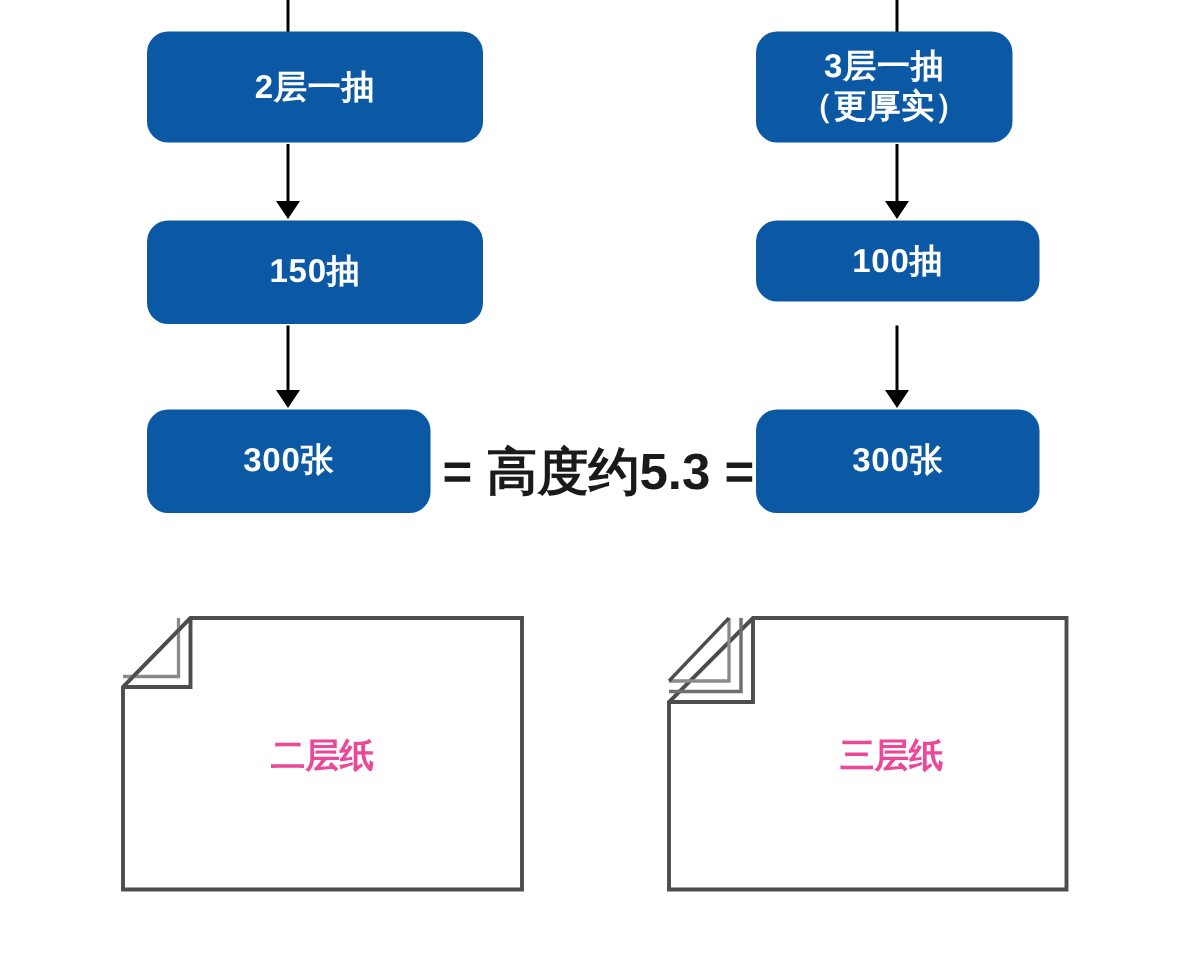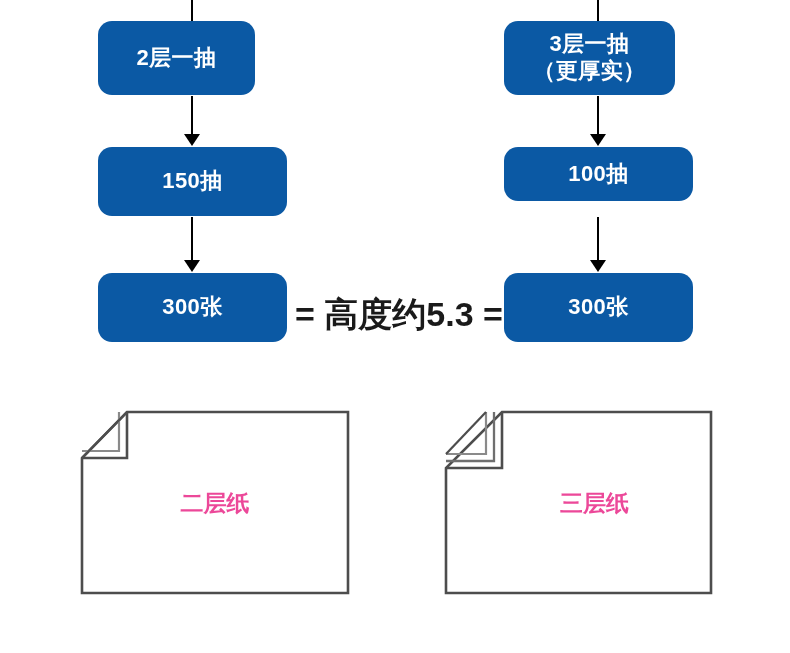--- a/index.html
+++ b/index.html
@@ -33,23 +33,23 @@
     letter-spacing: 0.5px;
     line-height: 1.22;
     box-sizing: border-box;
   }
   .flow-box .line1,
   .flow-box .line2 {
     display: block;
     white-space: nowrap;
   }
 
-  .box-l1 { left: 98px;  top: 21px;  width: 157px; height: 74px; font-size: 22px; }
+  .box-l1 { left: 98px;  top: 21px;  width: 224px; height: 74px; font-size: 22px; }
   .box-r1 { left: 504px; top: 21px;  width: 171px; height: 74px; font-size: 22px; }
-  .box-l2 { left: 98px;  top: 147px; width: 189px; height: 69px; font-size: 22px; }
+  .box-l2 { left: 98px;  top: 147px; width: 224px; height: 69px; font-size: 22px; }
   .box-r2 { left: 504px; top: 147px; width: 189px; height: 54px; font-size: 22px; }
   .box-l3 { left: 98px;  top: 273px; width: 189px; height: 69px; font-size: 22px; }
   .box-r3 { left: 504px; top: 273px; width: 189px; height: 69px; font-size: 22px; }
 
   
   .stem {
     position: absolute;
     width: 2px;
     background: #000000;
   }

